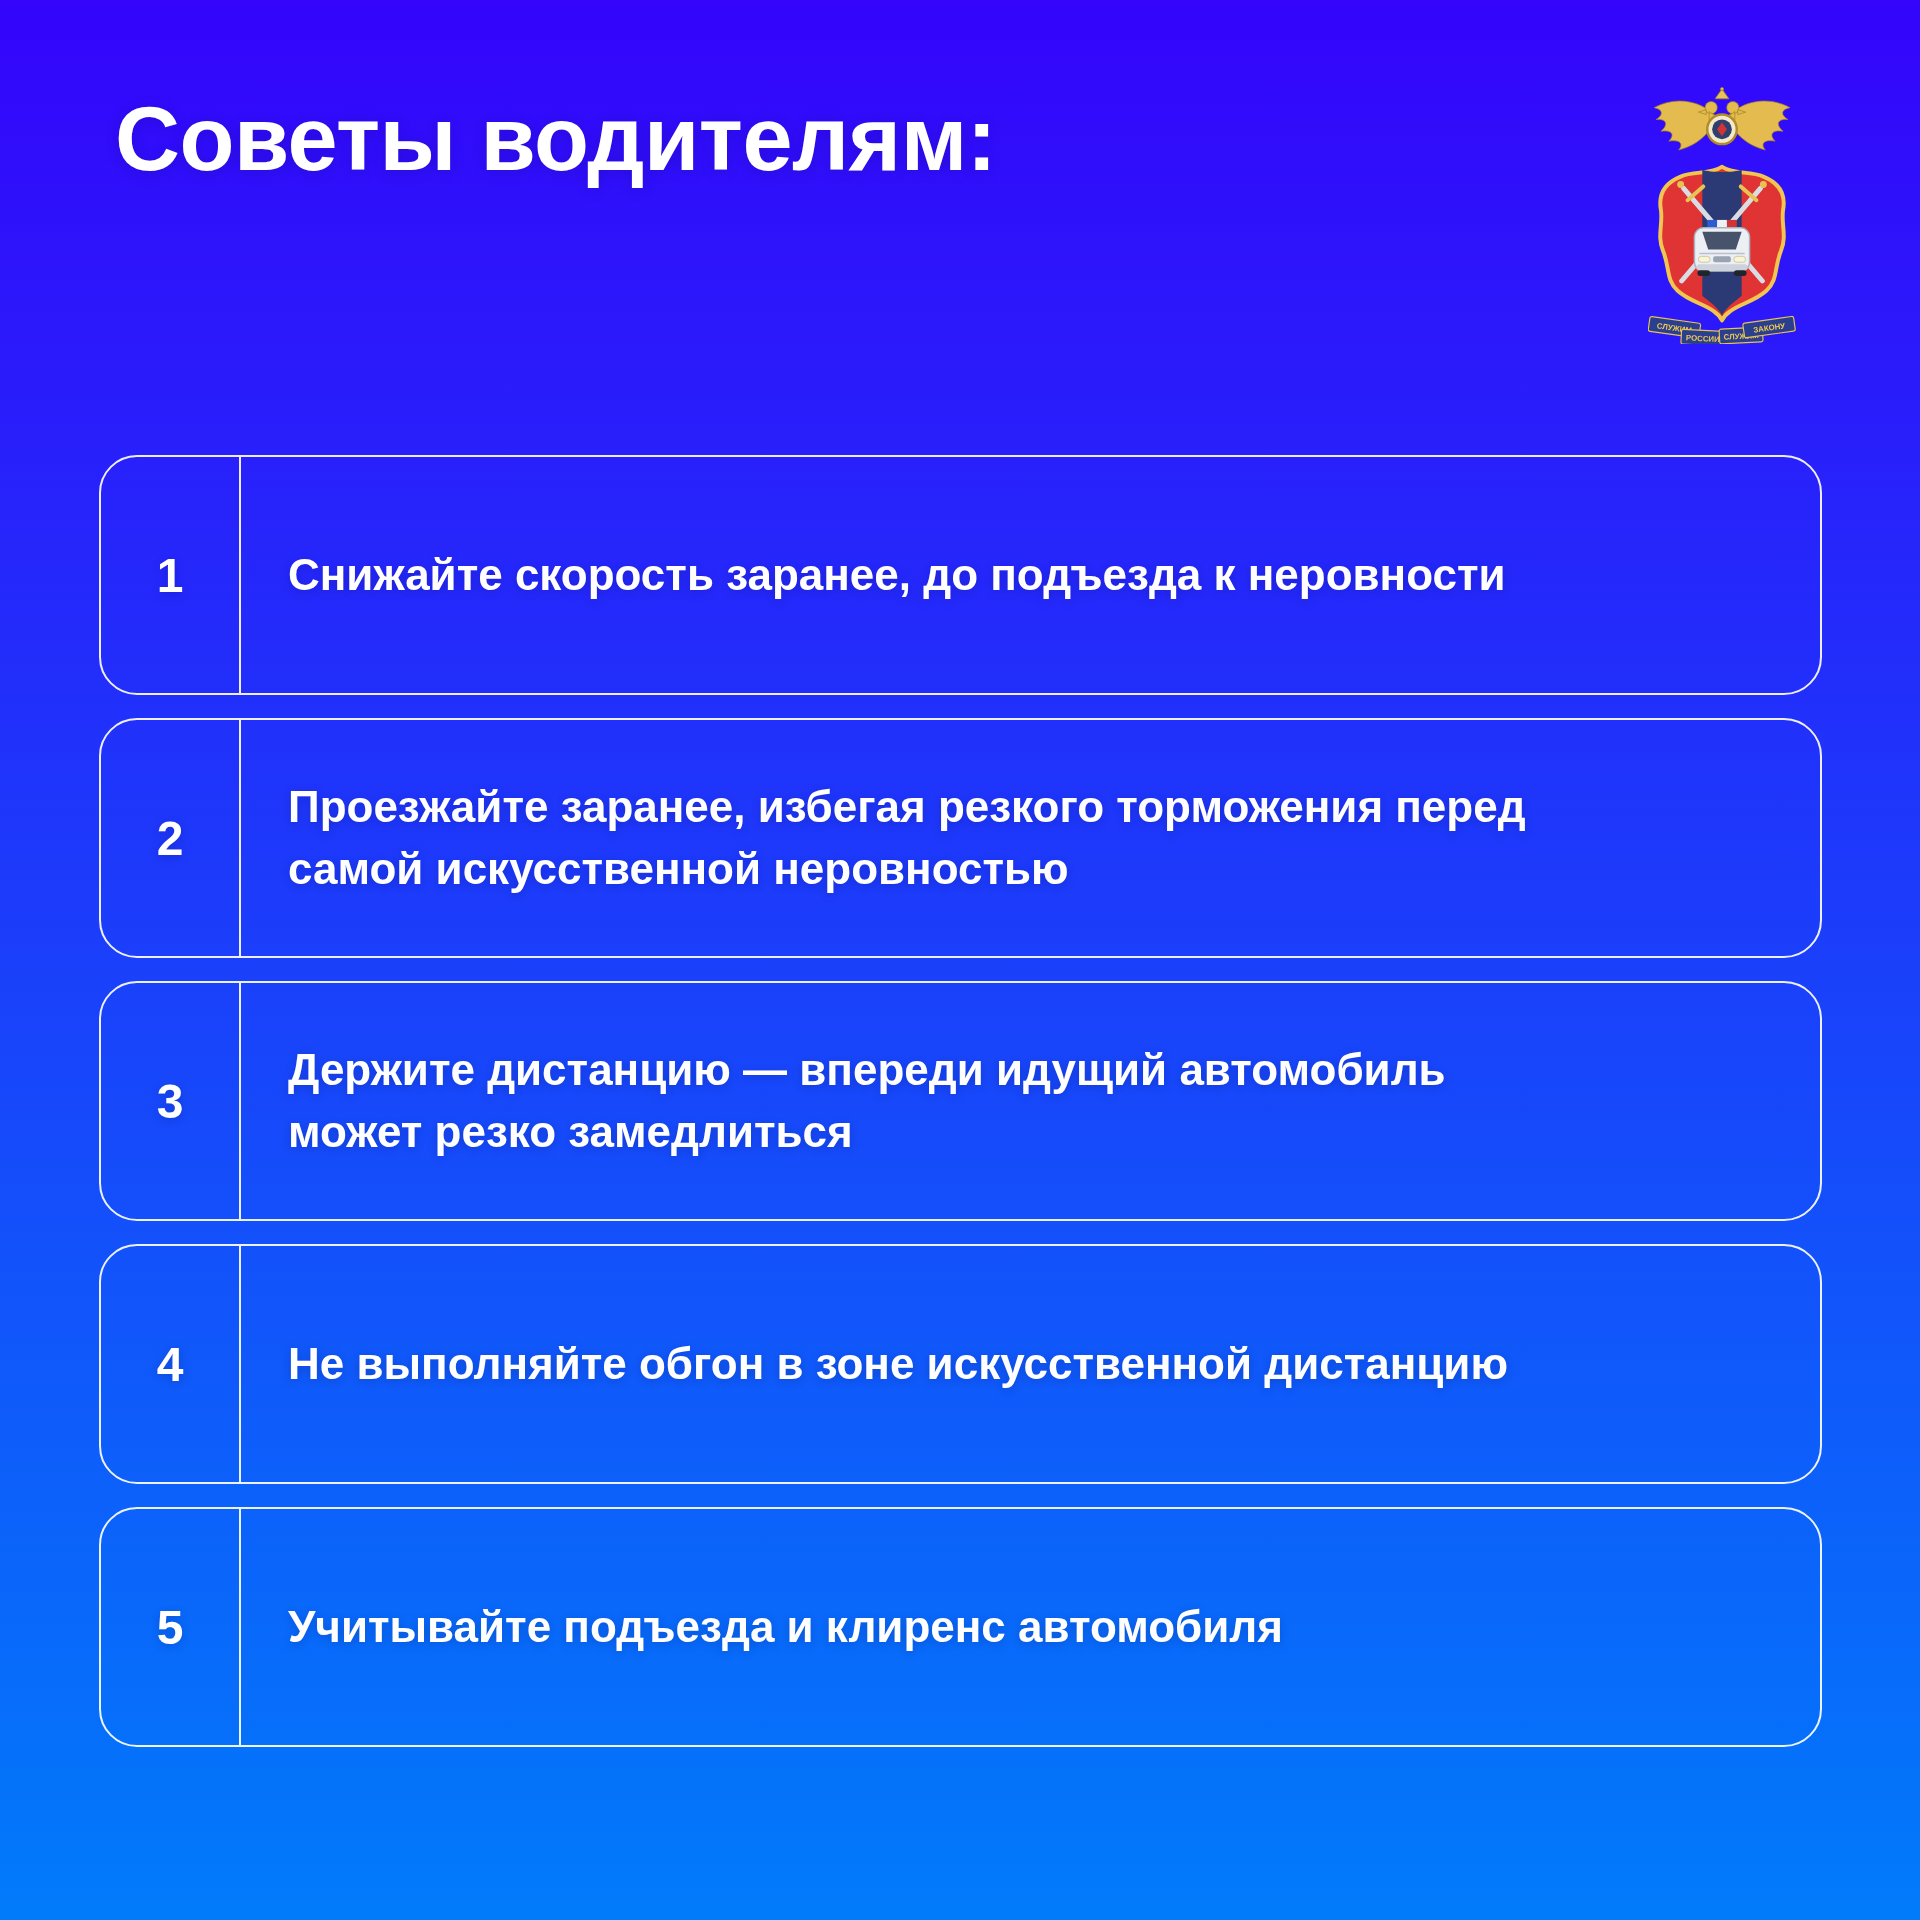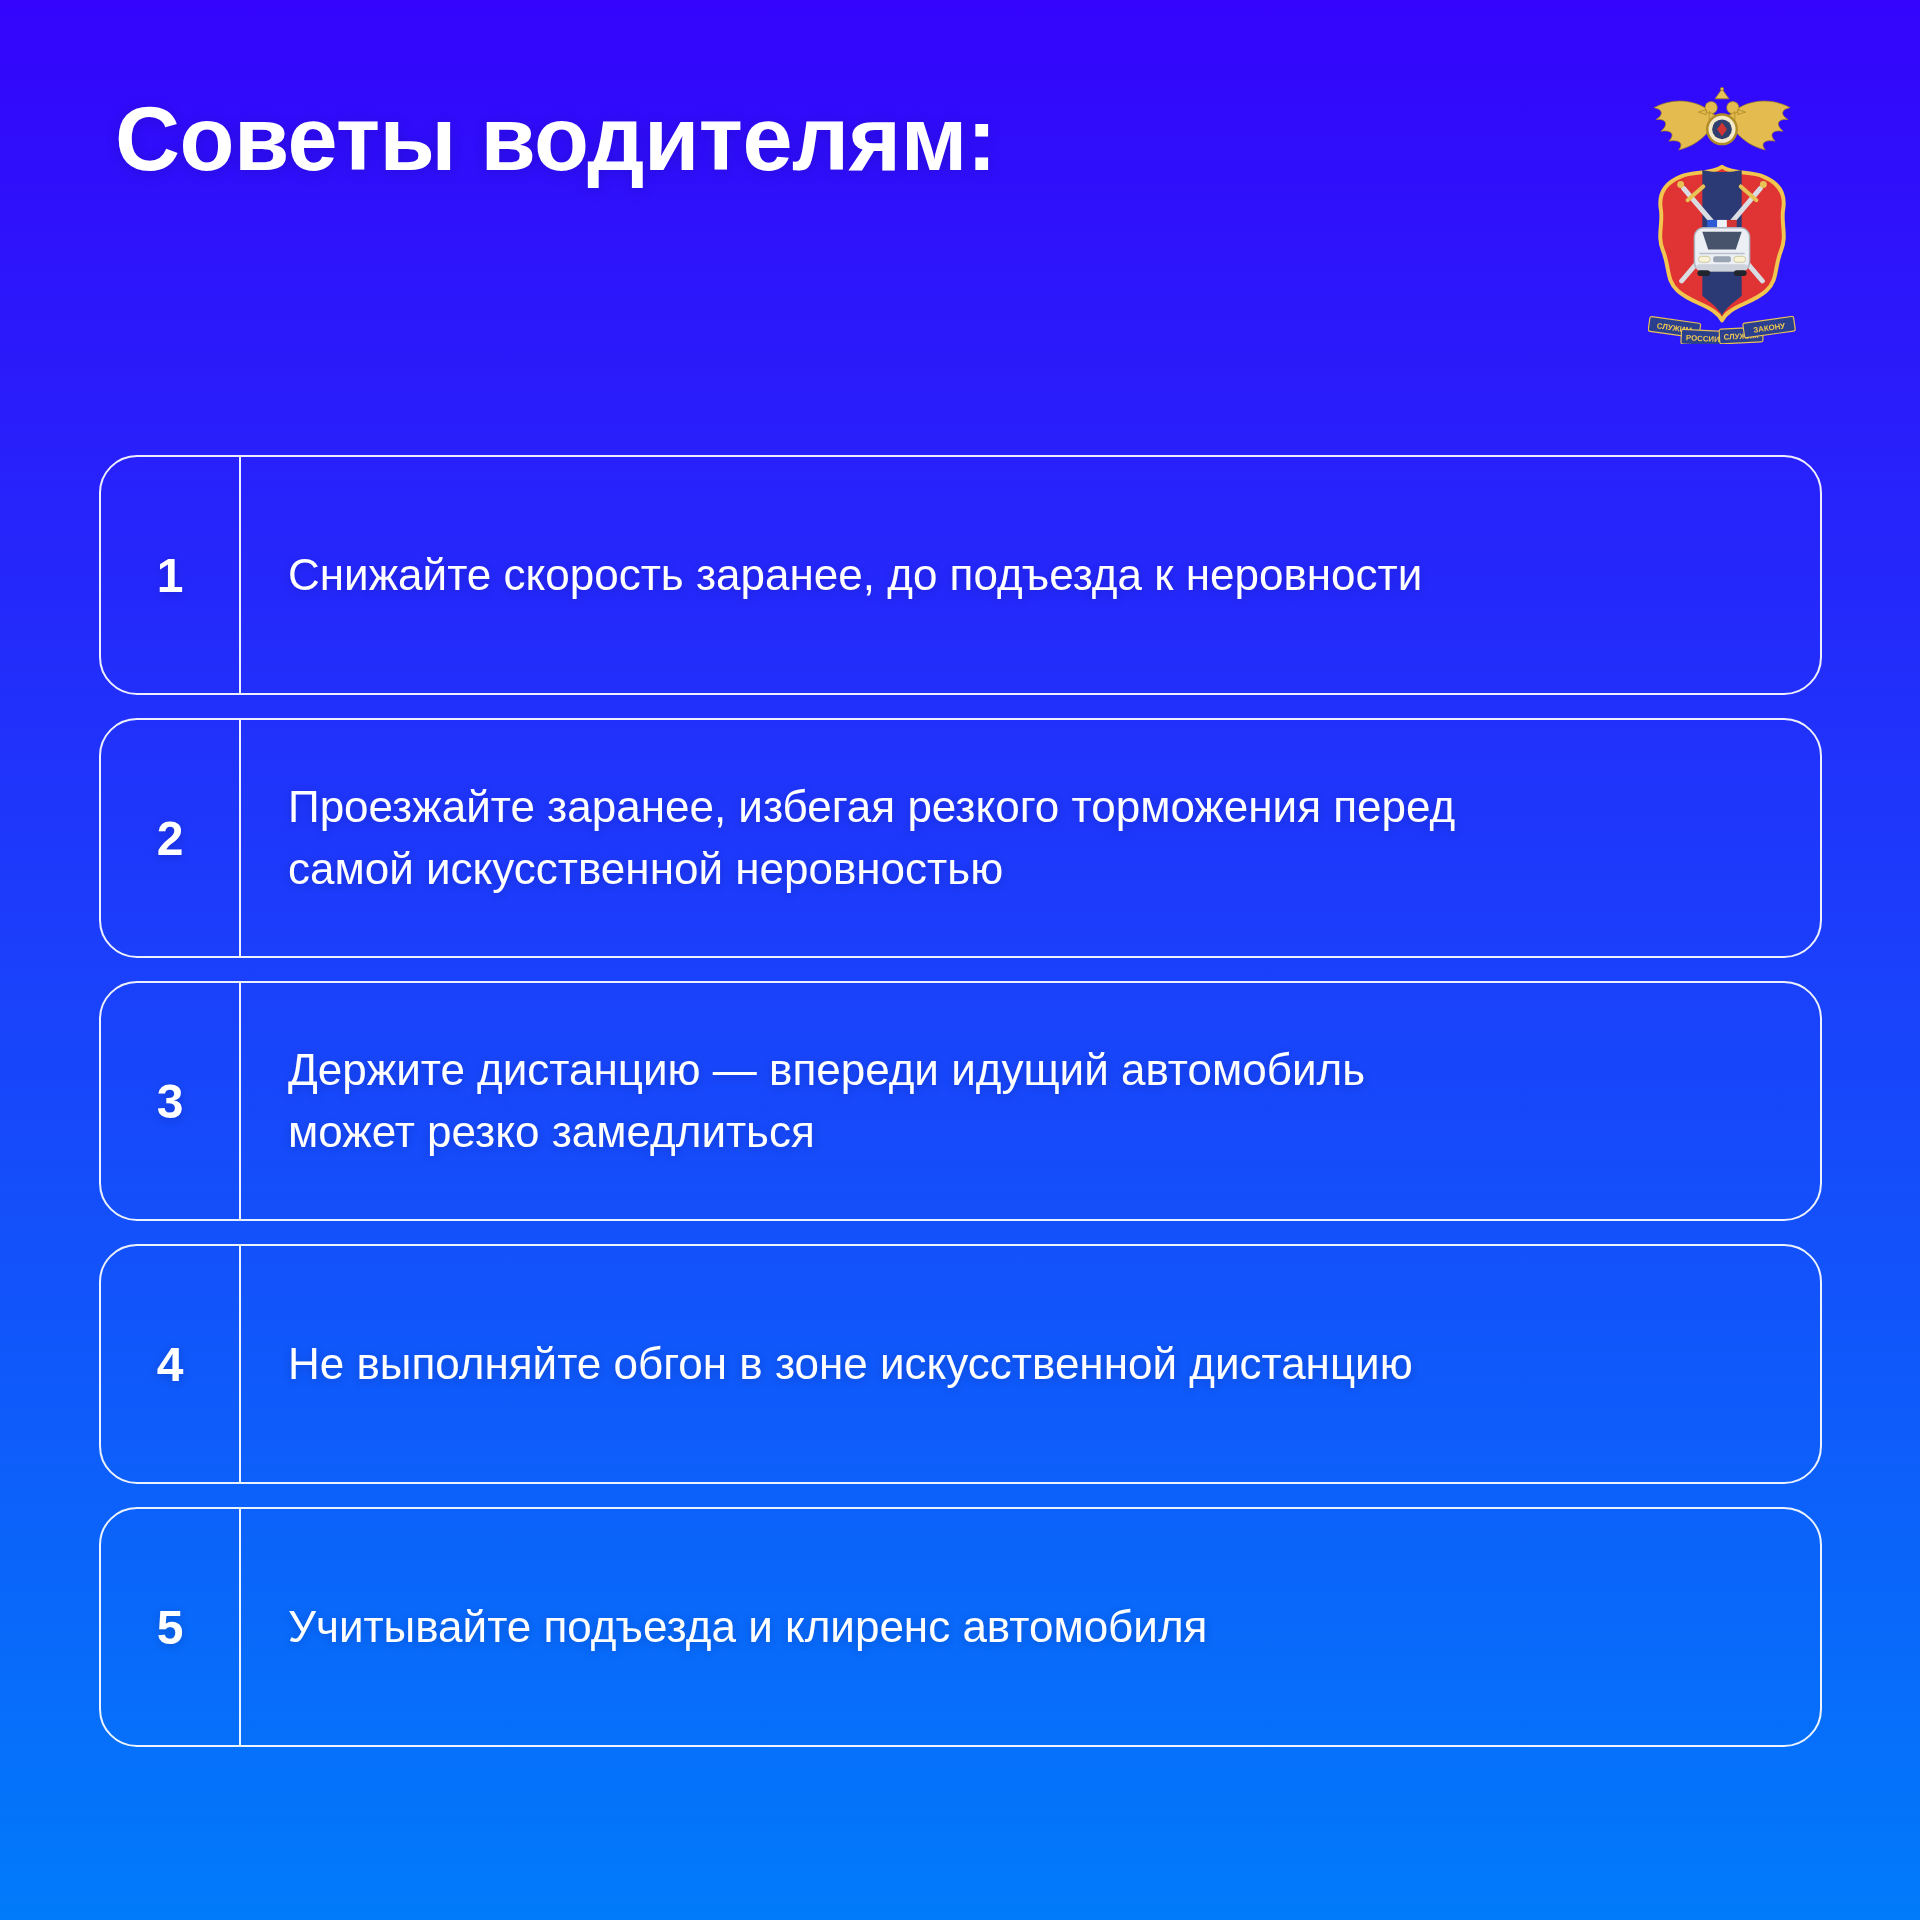--- a/index.html
+++ b/index.html
@@ -60,21 +60,21 @@
     font-weight:700;
     border-right:2px solid var(--card-border);
     text-shadow:0 2px 10px rgba(8,8,70,0.2);
   }
   .tip-text{
     flex:1;
     display:flex;
     align-items:center;
     padding:20px 40px 20px 47px;
     font-size:44px;
-    font-weight:400;
+    font-weight:700;
     line-height:1.4;
     white-space:pre-line;
     text-shadow:0 2px 10px rgba(8,8,70,0.2);
   }
 </style>
 </head>
 <body>
 
 <h1 class="page-title">Советы водителям:</h1>
 

